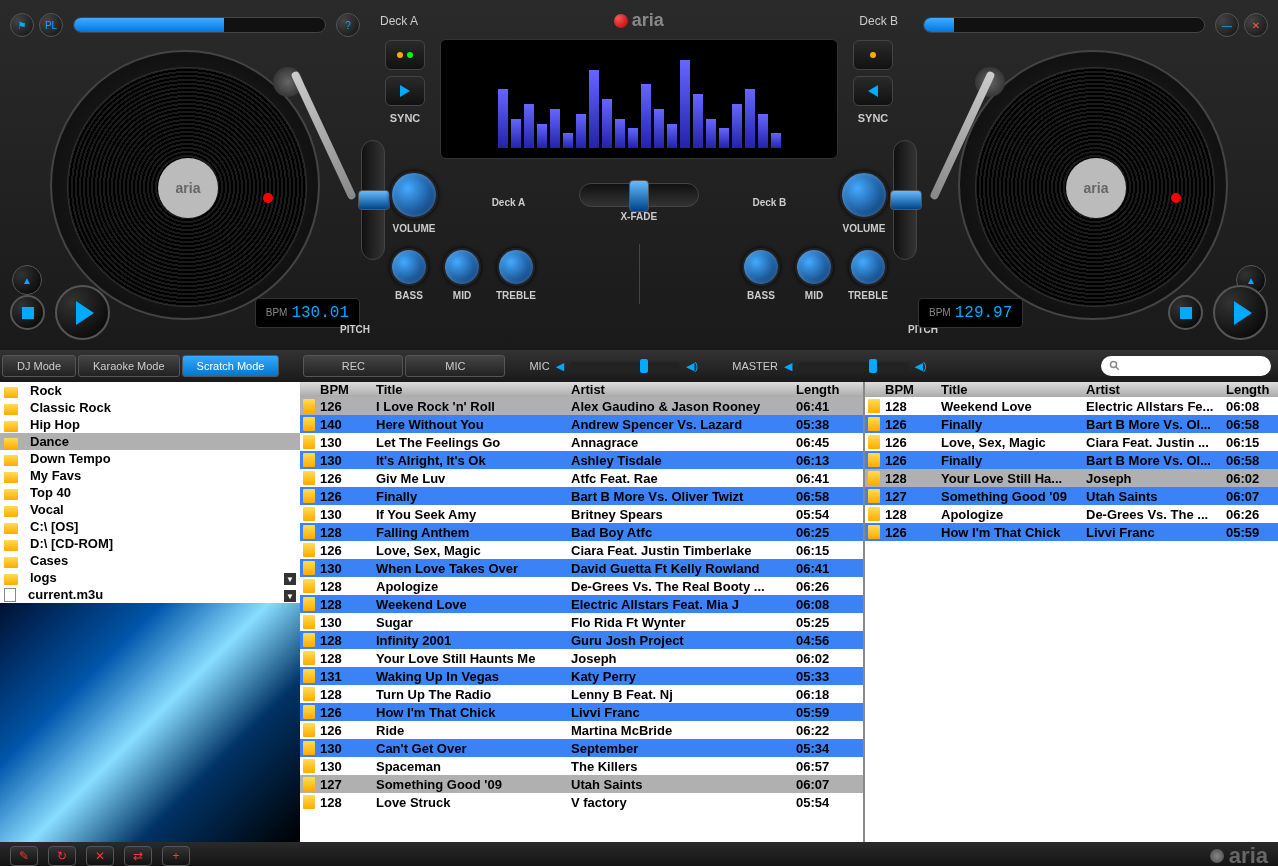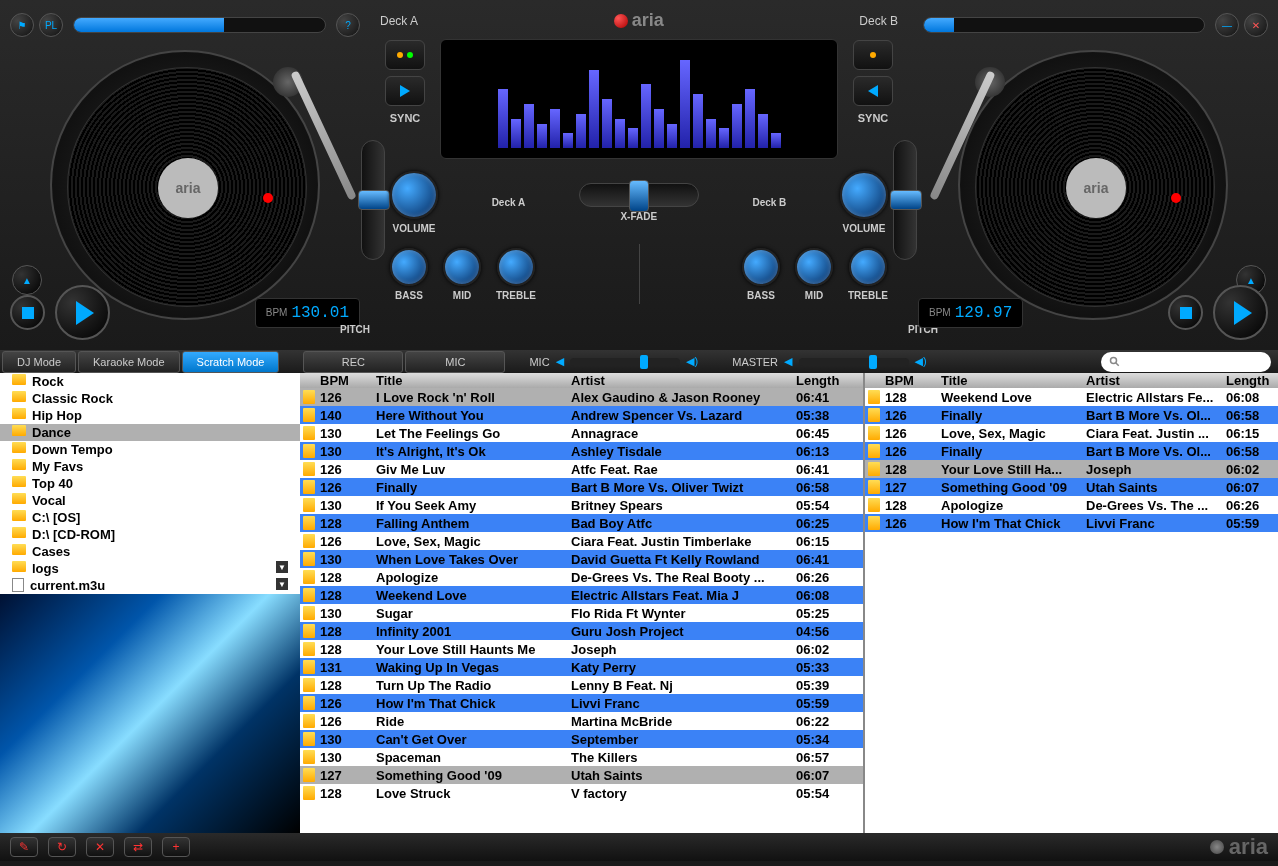--- a/index.html
+++ b/index.html
@@ -48,32 +48,32 @@
 .knob-label{font-size:10px;color:#ccc;font-weight:bold;}
 .xfade-slider{width:120px;height:24px;background:linear-gradient(#111,#333);border-radius:12px;position:relative;border:1px solid #444;}
 .xfade-thumb{position:absolute;left:50%;transform:translateX(-50%);top:-4px;width:20px;height:32px;background:linear-gradient(#6bf,#048);border-radius:4px;border:1px solid #555;}
 .vslider{width:24px;height:120px;background:linear-gradient(90deg,#111,#333);border-radius:12px;position:absolute;border:1px solid #444;}
 .vslider-thumb{position:absolute;top:50%;transform:translateY(-50%);left:-4px;width:32px;height:20px;background:linear-gradient(#6bf,#048);border-radius:4px;border:1px solid #555;}
 .eq-row{display:flex;justify-content:space-between;align-items:center;margin-top:10px;padding:0 10px;}
 .eq-half{display:flex;gap:15px;}
 .vslider-a{right:-15px;top:140px;}
 .vslider-b{left:-15px;top:140px;}
 .pitch-knob{position:absolute;bottom:15px;}
-.mode-bar{height:23px;background:linear-gradient(#333,#1a1a1a);display:flex;align-items:center;gap:2px;padding:2px;}
+.mode-bar{height:32px;background:linear-gradient(#333,#1a1a1a);display:flex;align-items:center;gap:2px;padding:2px;}
 .mode-tab{padding:4px 14px;background:linear-gradient(#444,#222);border-radius:3px;font-size:11px;color:#ccc;cursor:pointer;border:1px solid #555;}
 .mode-tab.active{background:linear-gradient(#3af,#07c);color:#fff;}
 .slider-ctrl{display:flex;align-items:center;gap:6px;flex:0 0 auto;}
 .hslider{width:110px;height:8px;background:#222;border-radius:4px;position:relative;}
 .hslider-thumb{position:absolute;top:-3px;width:8px;height:14px;background:#0af;border-radius:2px;}
 .search-box{background:#fff;border-radius:12px;height:20px;width:170px;margin-left:auto;margin-right:5px;display:flex;align-items:center;padding:0 8px;}
 .search-box svg{width:12px;height:12px;}
 .browser{height:460px;display:flex;background:#fff;}
 .folder-panel{width:300px;display:flex;flex-direction:column;}
 .folder-list{flex:0 0 auto;background:#fff;}
-.folder-item{display:flex;align-items:flex-start;padding:1px 12px;font-size:13px;color:#000;cursor:pointer;gap:6px;font-weight:bold;}
+.folder-item{display:flex;align-items:flex-end;padding:1px 4px;font-size:13px;color:#000;cursor:pointer;gap:12px;font-weight:bold;}
 .folder-item.sel{background:#b0b0b0;}
 .folder-icon{width:14px;height:11px;background:linear-gradient(#fd5,#fa0);border-radius:1px;flex-shrink:0;}
 .file-icon{width:12px;height:14px;background:#fff;border:1px solid #888;flex-shrink:0;}
 .folder-arrow{width:12px;height:12px;background:#333;color:#fff;display:flex;align-items:center;justify-content:center;font-size:8px;margin-left:auto;}
 .video-preview{flex:1;background:linear-gradient(135deg,#001133 0%,#0055aa 30%,#88ddff 50%,#003366 70%,#000 100%);position:relative;}
 .track-table{flex:1;overflow:auto;font-size:13px;color:#000;}
 .track-header{display:flex;background:linear-gradient(#ddd,#aaa);font-weight:bold;position:sticky;top:0;}
 .track-row{display:flex;padding:0;cursor:pointer;height:18px;align-items:center;font-weight:bold;}
 .track-row.alt{background:#3b82f6;}
 .track-row.sel{background:#b0b0b0;}
@@ -529,21 +529,21 @@
           <div class="col-artist">Katy Perry</div>
           <div class="col-length">05:33</div>
         </div>
         <div class="track-row">
           <div class="col-icon">
             <div class="music-icon"></div>
           </div>
           <div class="col-bpm">128</div>
           <div class="col-title">Turn Up The Radio</div>
           <div class="col-artist">Lenny B Feat. Nj</div>
-          <div class="col-length">05:39</div>
+          <div class="col-length">06:18</div>
         </div>
         <div class="track-row alt">
           <div class="col-icon">
             <div class="music-icon"></div>
           </div>
           <div class="col-bpm">126</div>
           <div class="col-title">How I'm That Chick</div>
           <div class="col-artist">Livvi Franc</div>
           <div class="col-length">05:59</div>
         </div>

